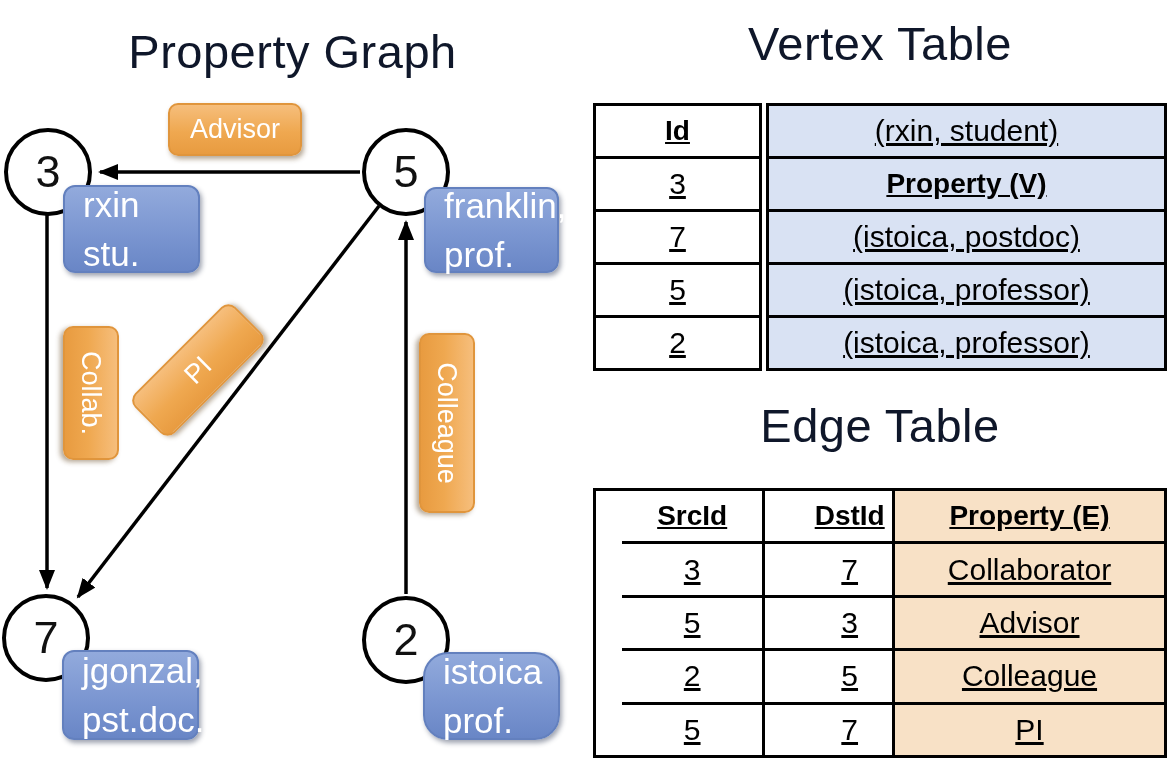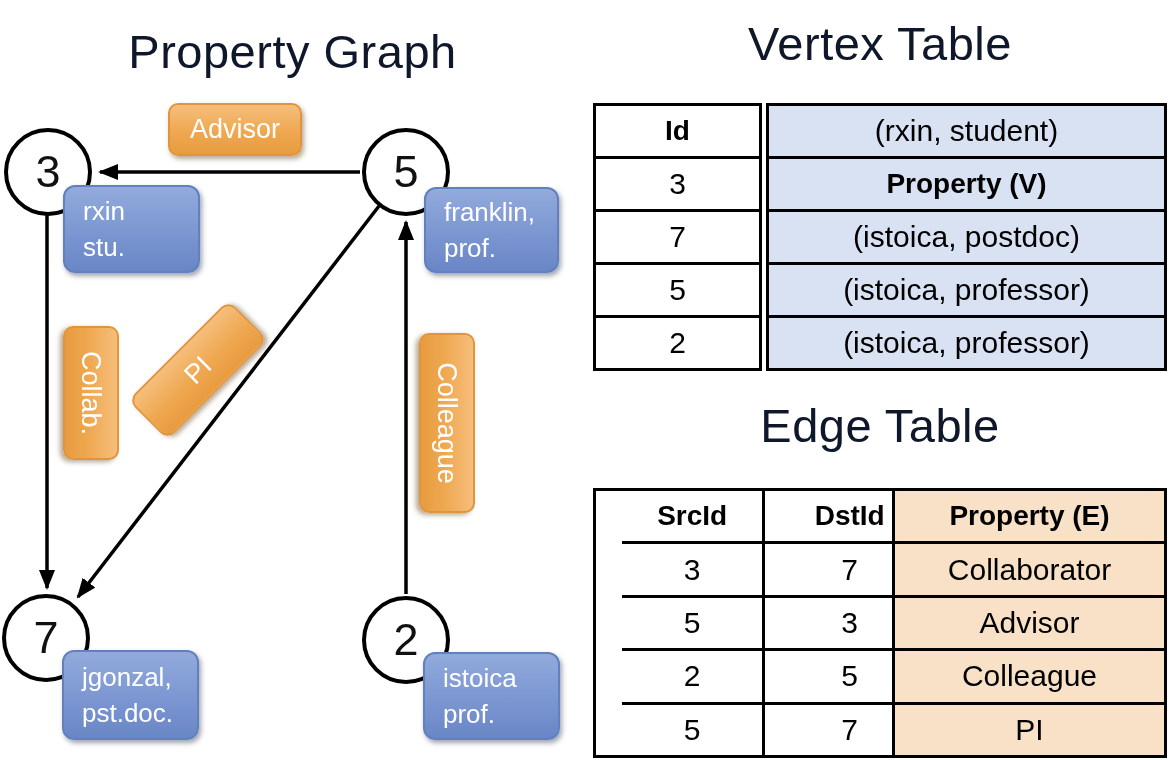--- a/index.html
+++ b/index.html
@@ -25,33 +25,33 @@
     border:2px solid #e0953c;color:#fff;
     display:flex;align-items:center;justify-content:center;
     font-size:27px;box-shadow:2px 3px 5px rgba(90,60,20,.45);
     white-space:nowrap;
   }
   .blabel{
     position:absolute;z-index:4;box-sizing:border-box;border-radius:12px;
     background:linear-gradient(#92aadc,#7b96d1 55%,#6986c6);
     border:2px solid #6380be;color:#fff;
     display:flex;flex-direction:column;justify-content:center;
-    padding-left:18px;font-size:26px;line-height:1.4;
+    padding-left:18px;font-size:35px;line-height:1.4;
     box-shadow:2px 3px 5px rgba(40,50,80,.45);white-space:nowrap;
   }
   .rot90{transform:rotate(90deg);}
   .rotm45{transform:rotate(-45deg);}
   
   .tbox{
     position:absolute;box-sizing:border-box;border:3px solid #000;
     display:flex;flex-direction:column;
   }
   .trow{
     flex:1;display:flex;align-items:center;justify-content:center;
-    font-size:30px;border-top:3px solid #000;
+    font-size:30px;border-top:3px solid #000;text-decoration:underline;
   }
   .trow:first-child{border-top:none;}
   .trow.hdr{font-size:28px;font-weight:700;}
   .twocol .trow{padding:0;}
   .cellpair{display:flex;width:100%;height:100%;}
   .cellpair .cell{
     display:flex;align-items:center;justify-content:center;height:100%;
     box-sizing:border-box;
   }
   .cellpair .cell.src{width:45%;}
@@ -102,21 +102,21 @@
     <span>stu.</span>
   </div>
   <div class="blabel" style="left:424px;top:187px;width:135px;height:86px;">
     <span>franklin,</span>
     <span>prof.</span>
   </div>
   <div class="blabel" style="left:62px;top:650px;width:137px;height:90px;">
     <span>jgonzal,</span>
     <span>pst.doc.</span>
   </div>
-  <div class="blabel" style="left:423px;top:652px;width:137px;height:88px;">
+  <div class="blabel" style="left:423px;top:652px;width:137px;height:88px;border-radius:25px;">
     <span>istoica</span>
     <span>prof.</span>
   </div>
 
   <div class="tbox" style="left:593px;top:103px;width:169px;height:268px;background:#fff;">
     <div class="trow hdr">Id</div>
     <div class="trow">3</div>
     <div class="trow">7</div>
     <div class="trow">5</div>
     <div class="trow">2</div>

